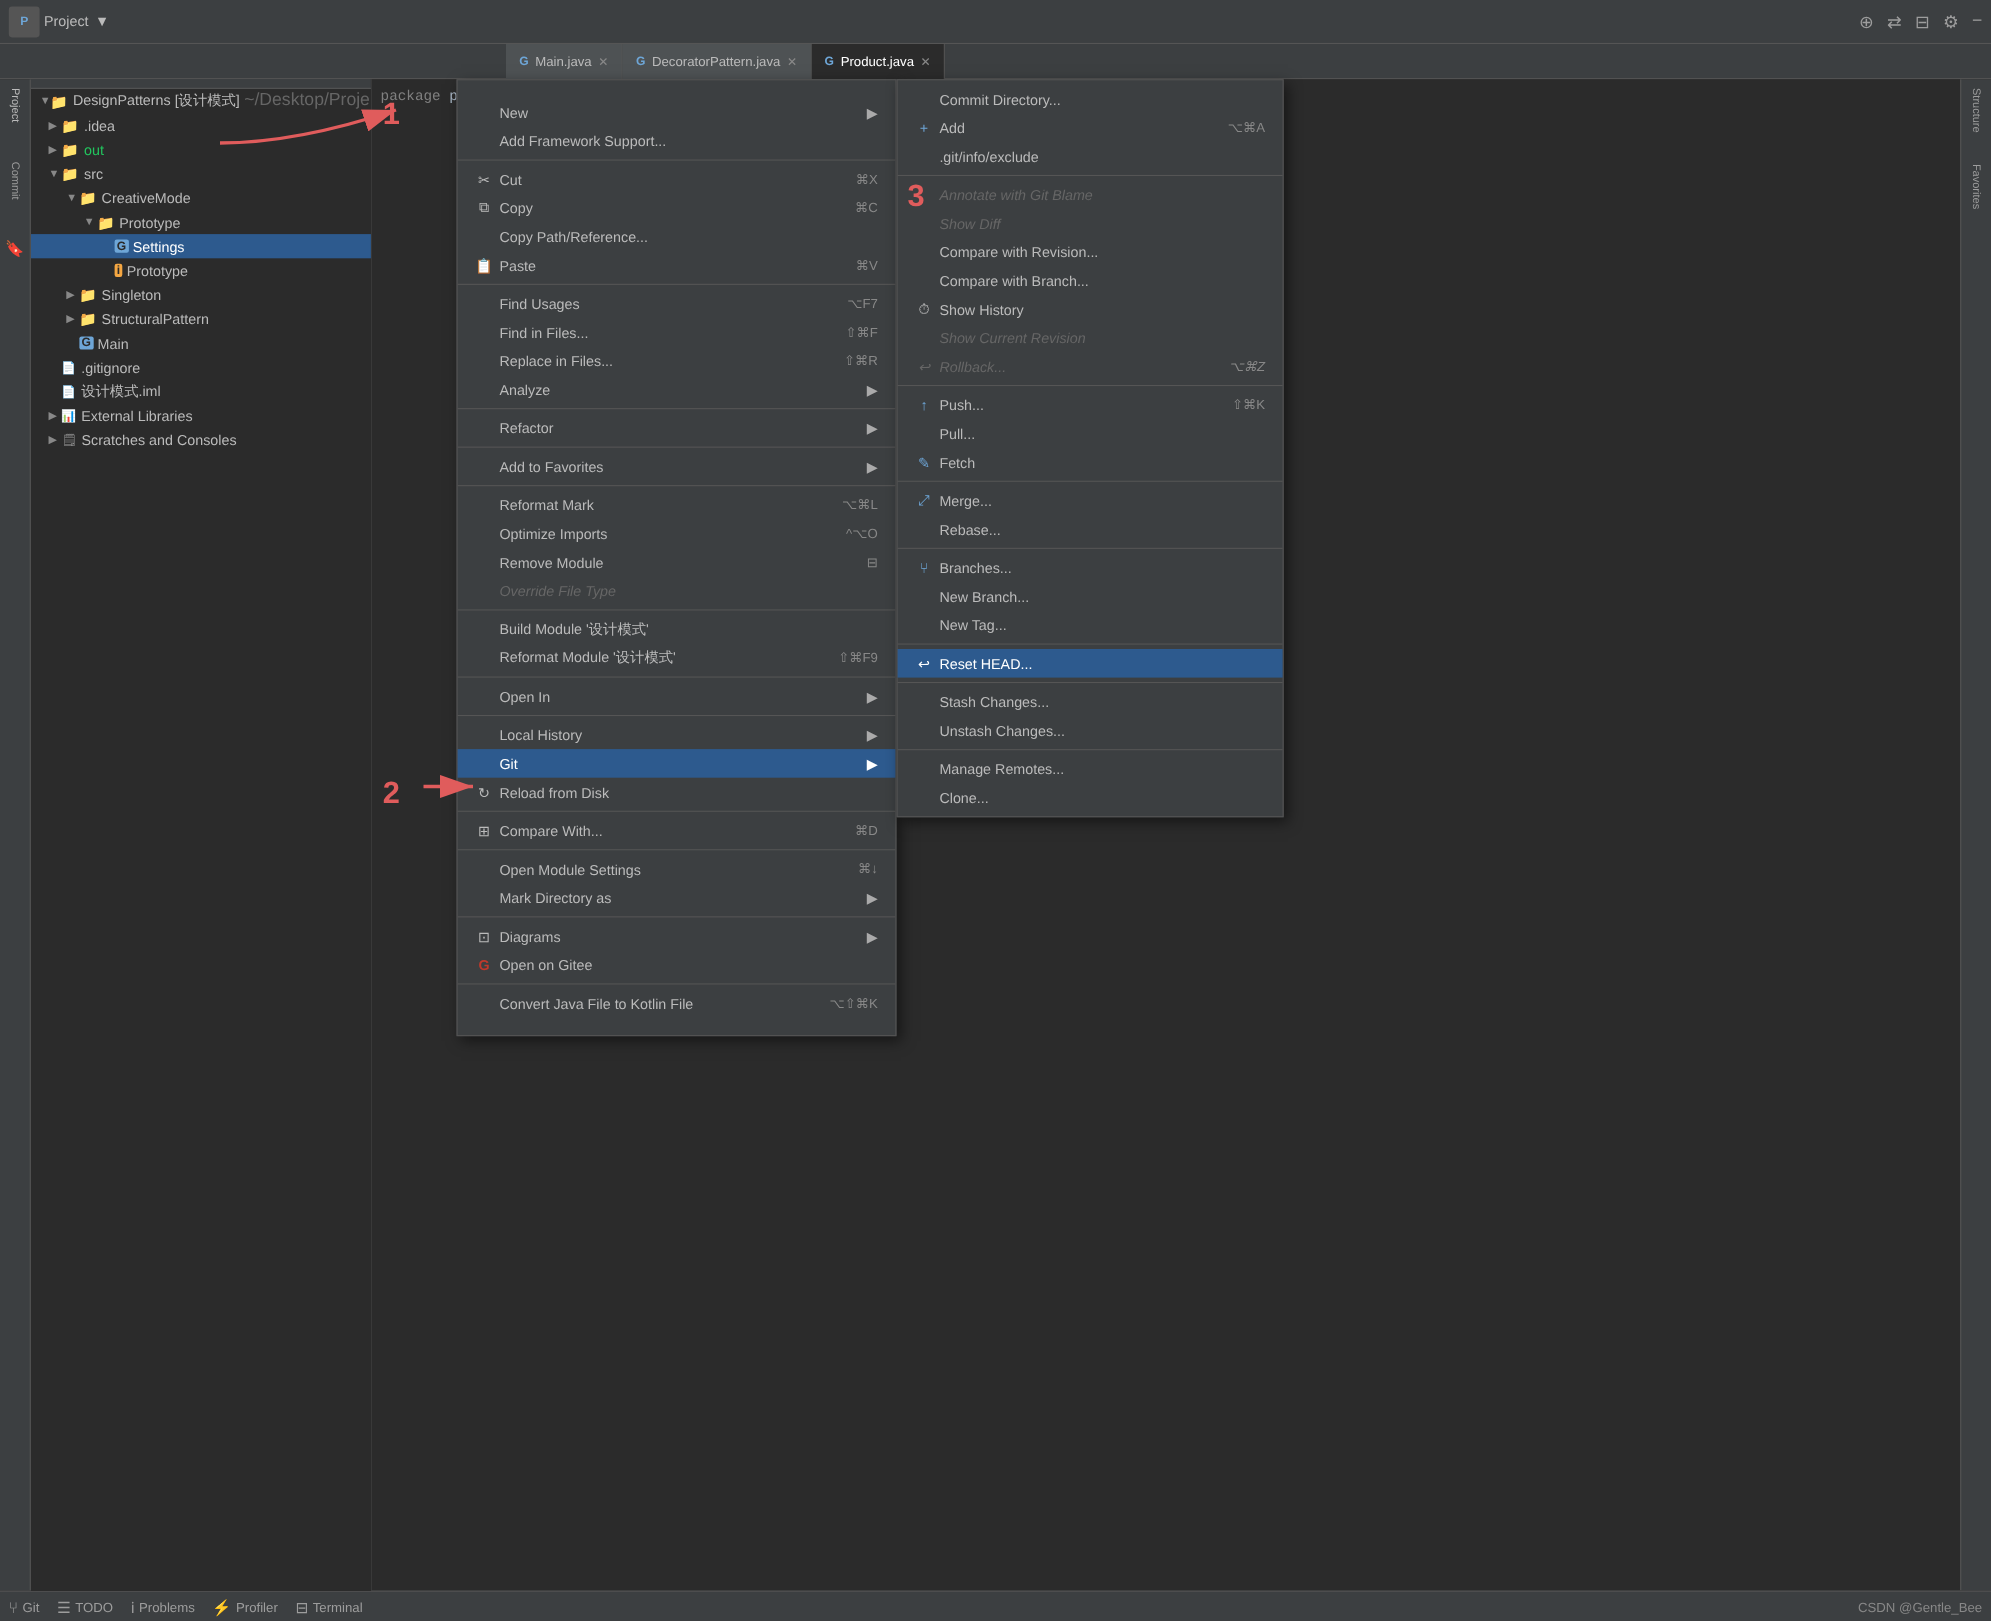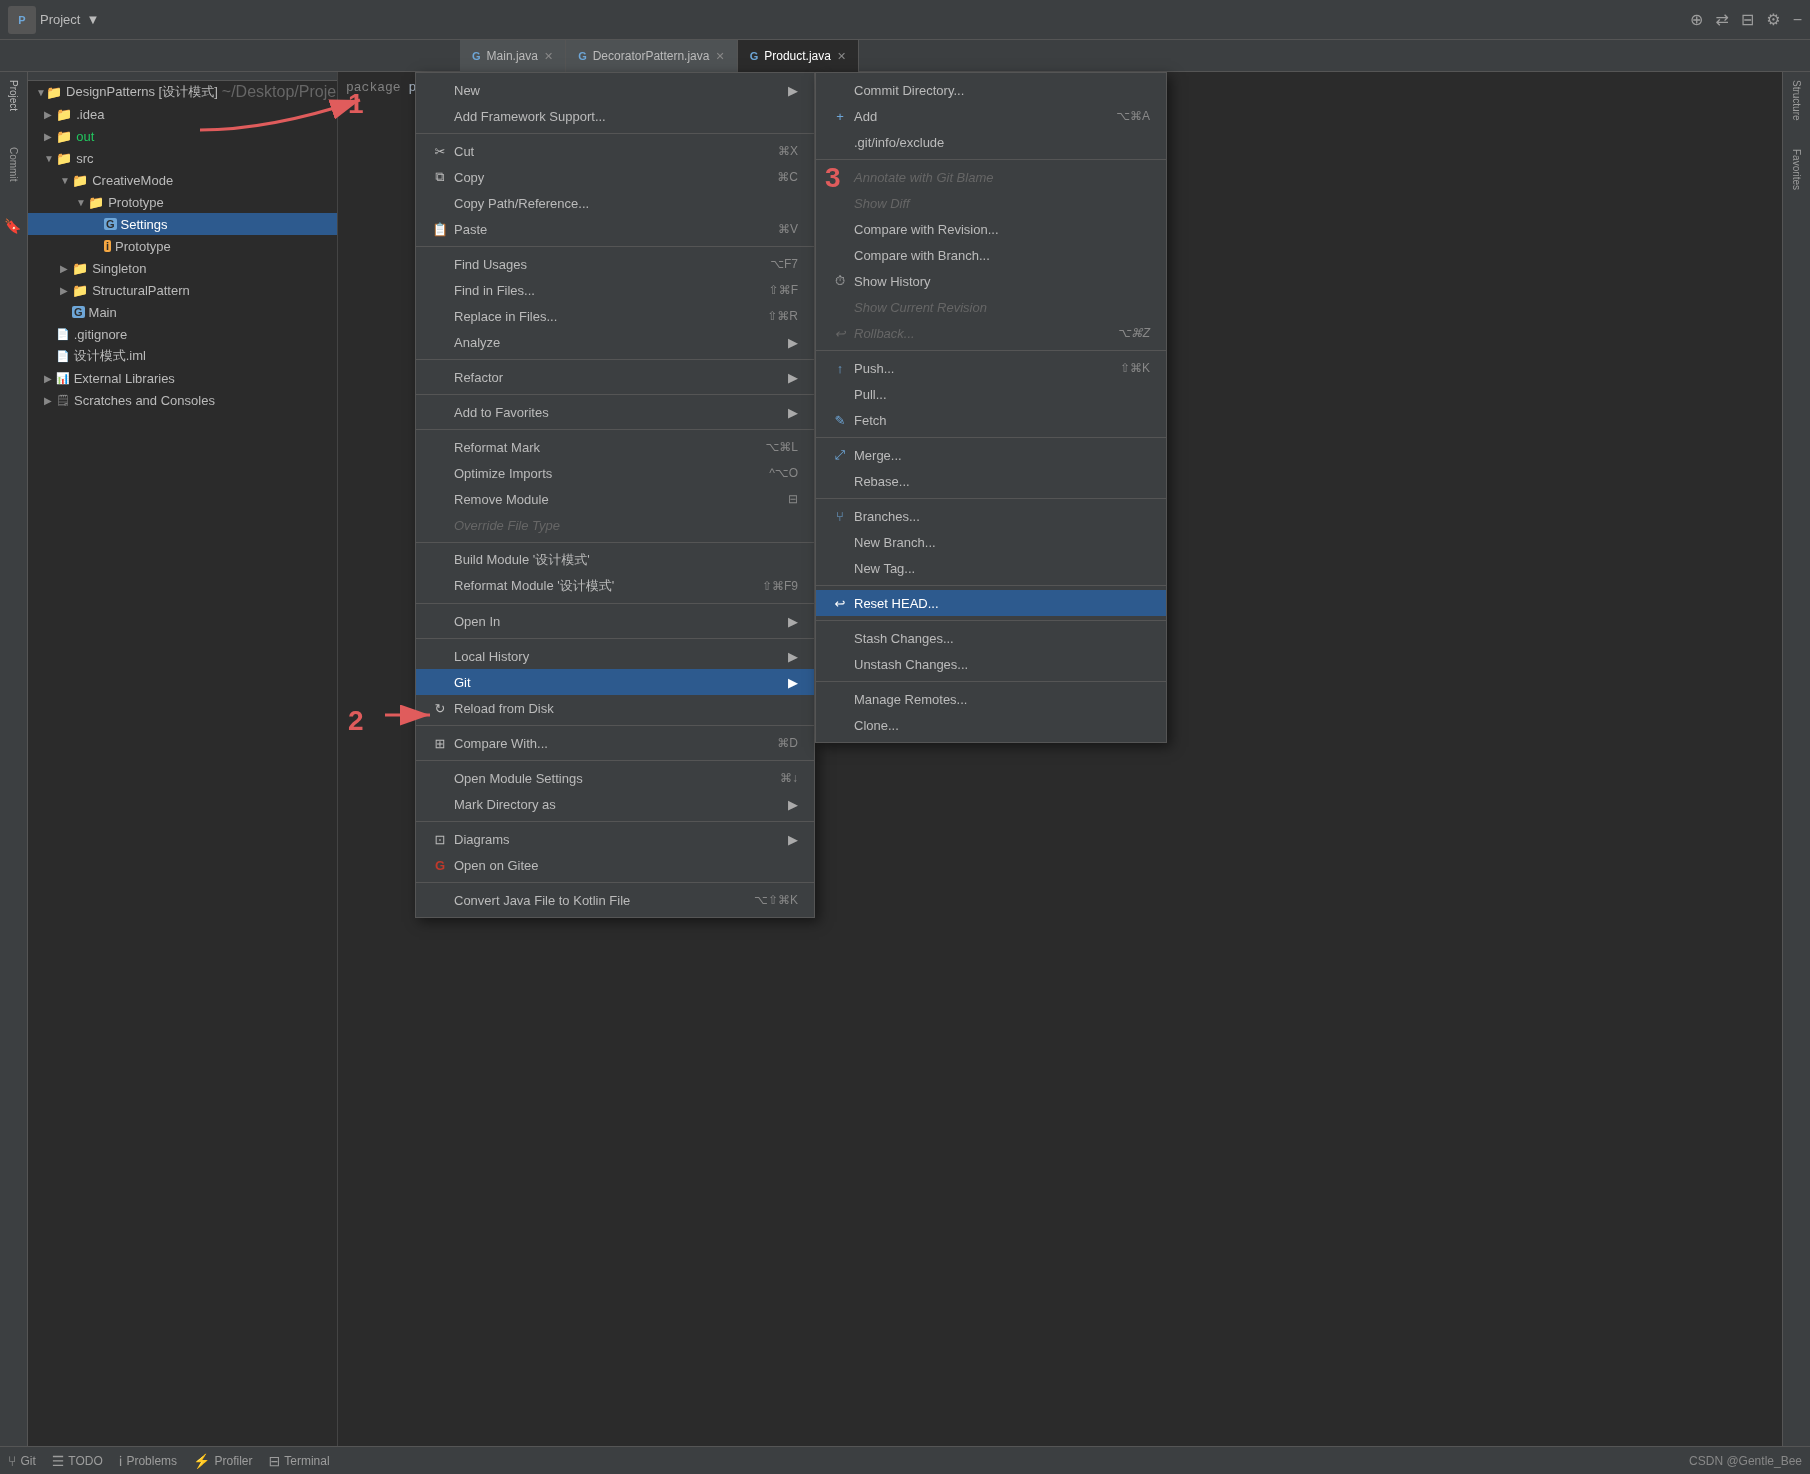--- a/index.html
+++ b/index.html
@@ -145,21 +145,21 @@
     
     .context-menu {
       position: absolute;
       top: 72px;
       left: 415px;
       width: 400px;
       background: #3c3f41;
       border: 1px solid #555;
       box-shadow: 4px 4px 12px rgba(0,0,0,0.5);
       z-index: 100;
-      padding: 4px 0;
+      padding: 16px 0;
     }
 
     .menu-item {
       display: flex;
       align-items: center;
       padding: 4px 16px;
       height: 26px;
       cursor: pointer;
       color: #bbbbbb;
       font-size: 13px;

